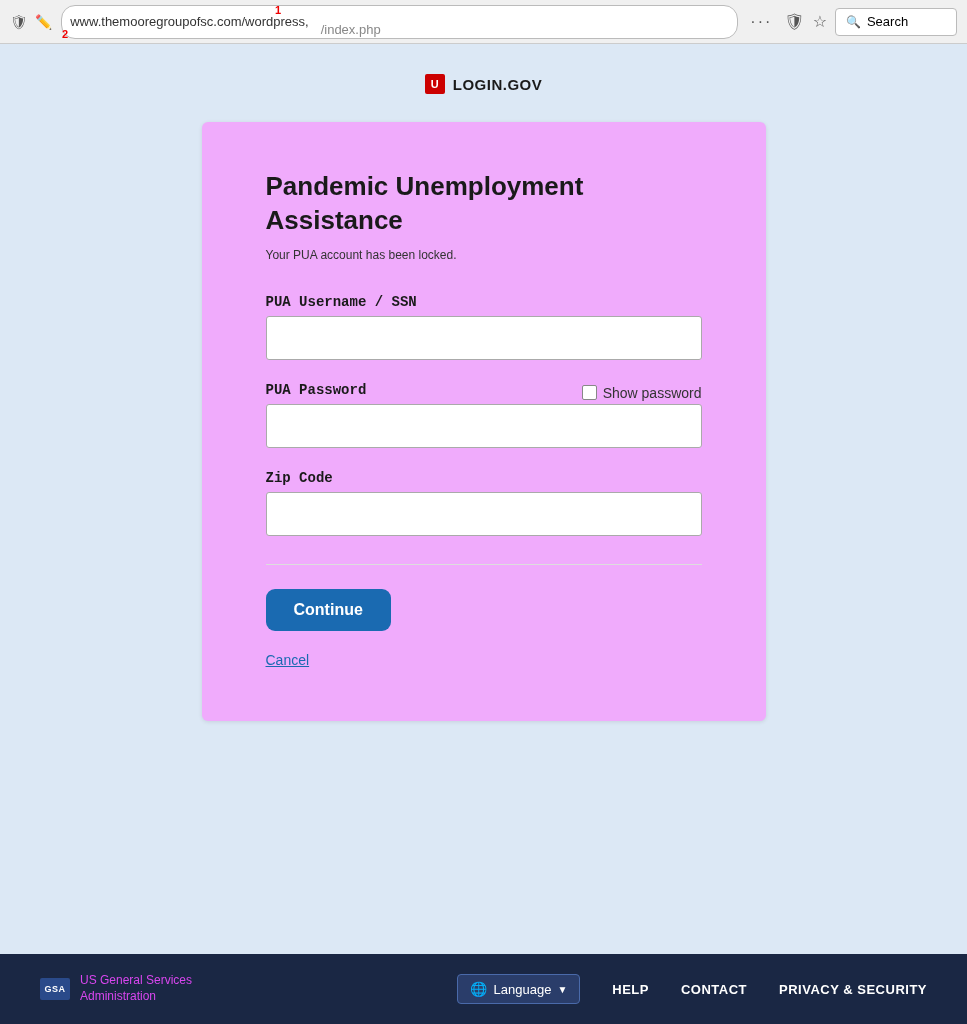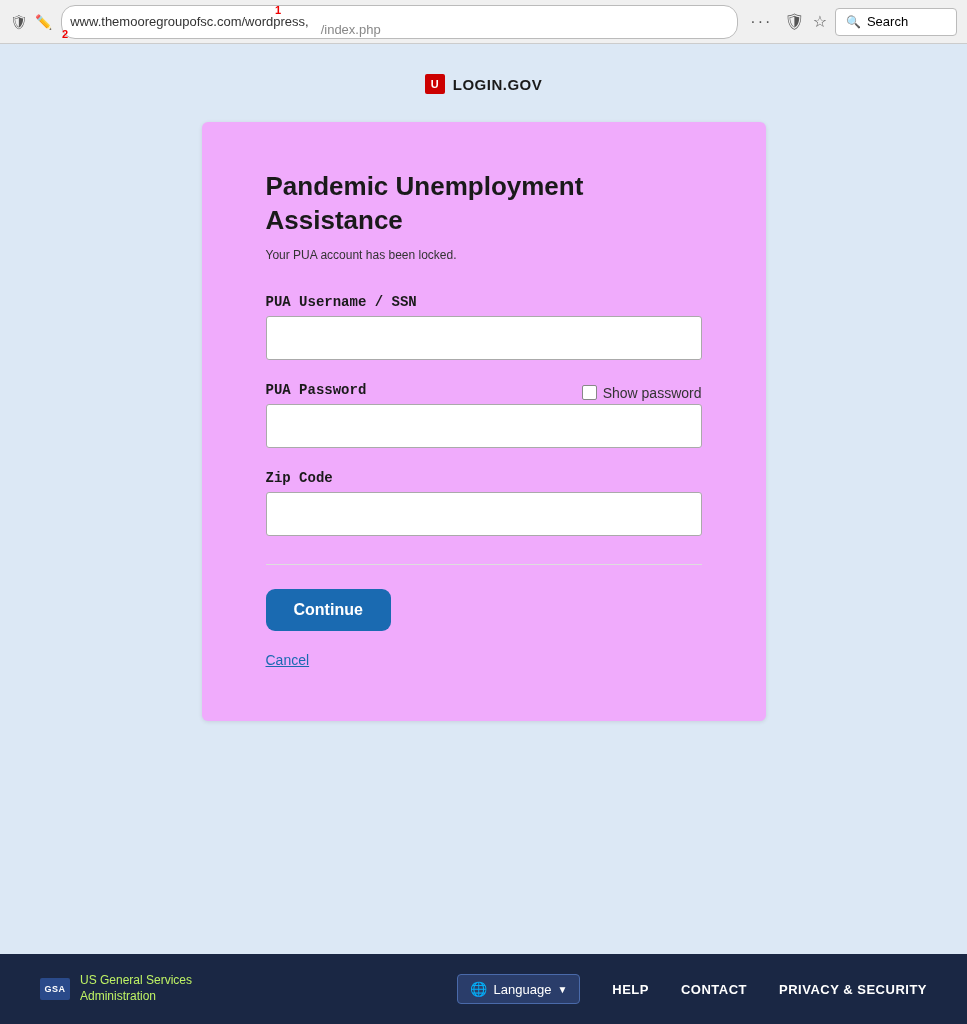--- a/index.html
+++ b/index.html
@@ -270,21 +270,21 @@
       width: 30px;
       height: 22px;
       display: flex;
       align-items: center;
       justify-content: center;
       border-radius: 2px;
       letter-spacing: 0.5px;
     }
     .gsa-name {
       font-size: 12px;
-      color: #bef264;
+      color: #d946ef;
       max-width: 160px;
       line-height: 1.3;
     }
     .footer-spacer { flex: 1; }
     .footer-language-btn {
       background: #2a3d6a;
       border: 1px solid #4a6aaa;
       border-radius: 4px;
       color: white;
       font-size: 13px;

